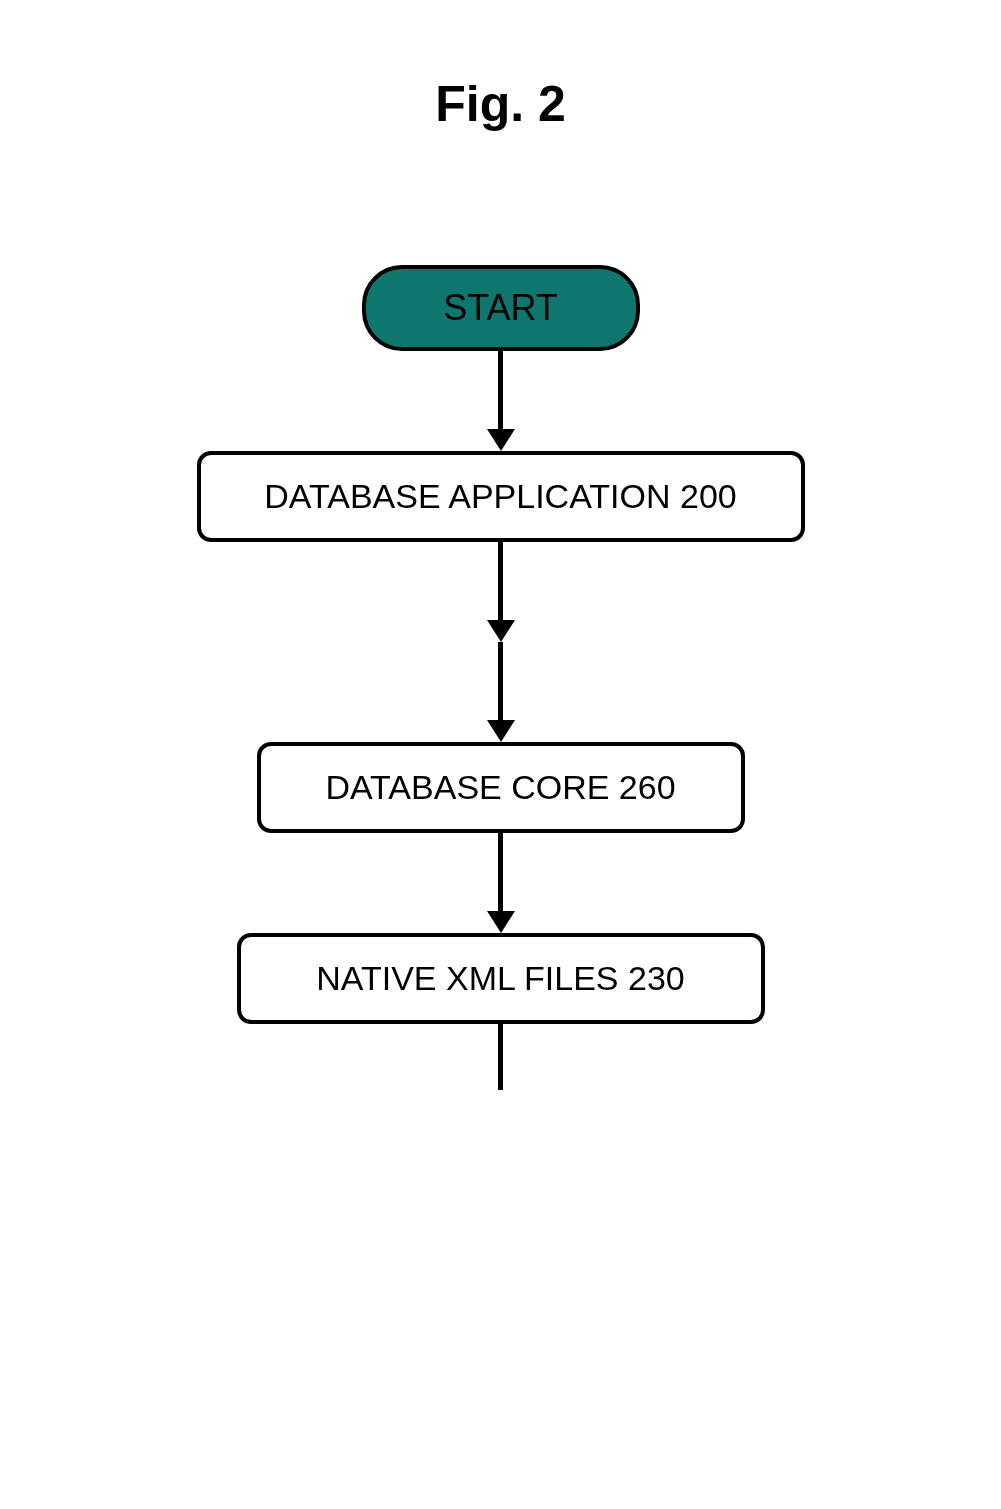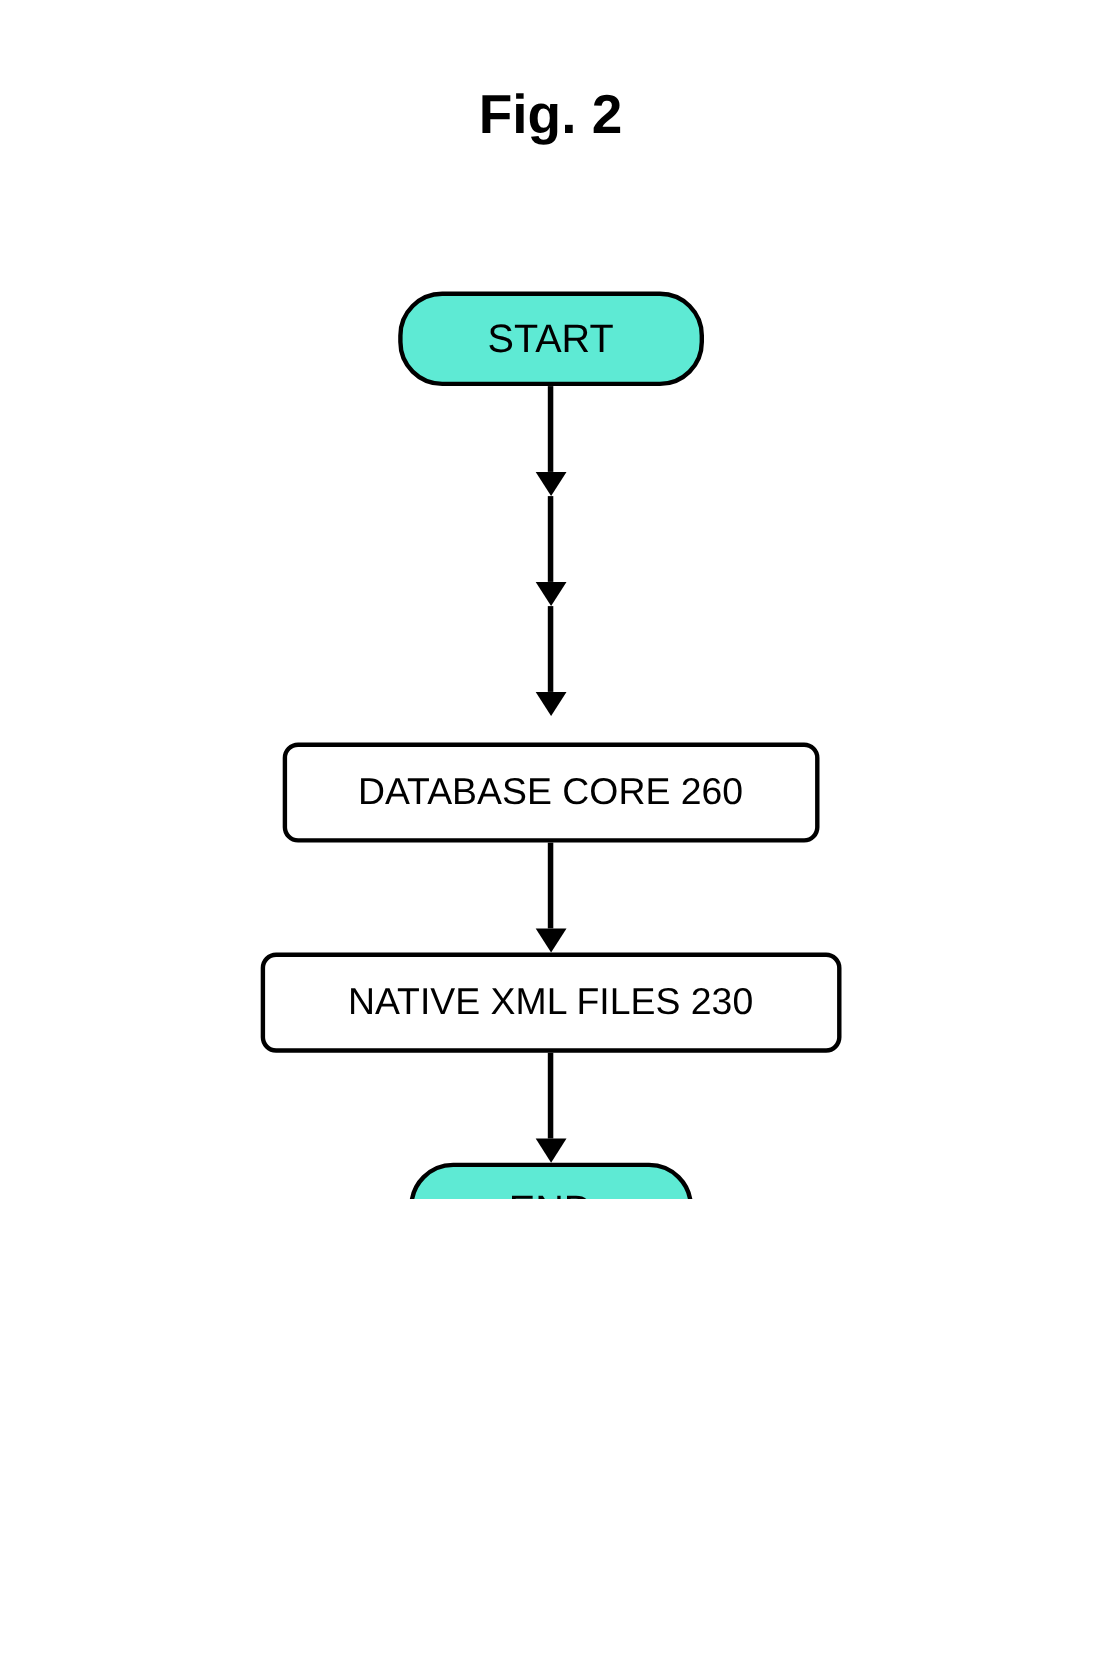--- a/index.html
+++ b/index.html
@@ -30,21 +30,21 @@
       display: flex;
       flex-direction: column;
       align-items: center;
     }
     .terminal {
       border: 4px solid black;
       border-radius: 40px;
       padding: 18px 60px;
       font-size: 36px;
       text-align: center;
-      background: #5eead4;
+      background: #0f766e;
     }
     .terminal.start {
       width: 150px;
     }
     .terminal.end {
       width: 110px;
       padding: 18px 70px;
     }
     .process {
       border: 4px solid black;
@@ -81,33 +81,34 @@
   <div class="title">Fig. 2</div>
 
   <div class="flowchart">
     <div class="terminal start">START</div>
 
     <div class="arrow-wrapper">
       <div class="arrow-line"></div>
       <div class="arrow-head"></div>
     </div>
 
+    <div class="process" style="min-width:540px;">DATABASE APPLICATION 200</div>
 
     <div class="arrow-wrapper">
       <div class="arrow-line"></div>
       <div class="arrow-head"></div>
     </div>
 
 
     <div class="arrow-wrapper">
       <div class="arrow-line"></div>
       <div class="arrow-head"></div>
     </div>
 
-    <div class="process" style="min-width:420px;margin-top:24px;">DATABASE CORE 260</div>
+    <div class="process" style="min-width:420px;">DATABASE CORE 260</div>
 
     <div class="arrow-wrapper">
       <div class="arrow-line"></div>
       <div class="arrow-head"></div>
     </div>
 
     <div class="process" style="min-width:460px;">NATIVE XML FILES 230</div>
 
     <div class="arrow-wrapper">
       <div class="arrow-line"></div>

